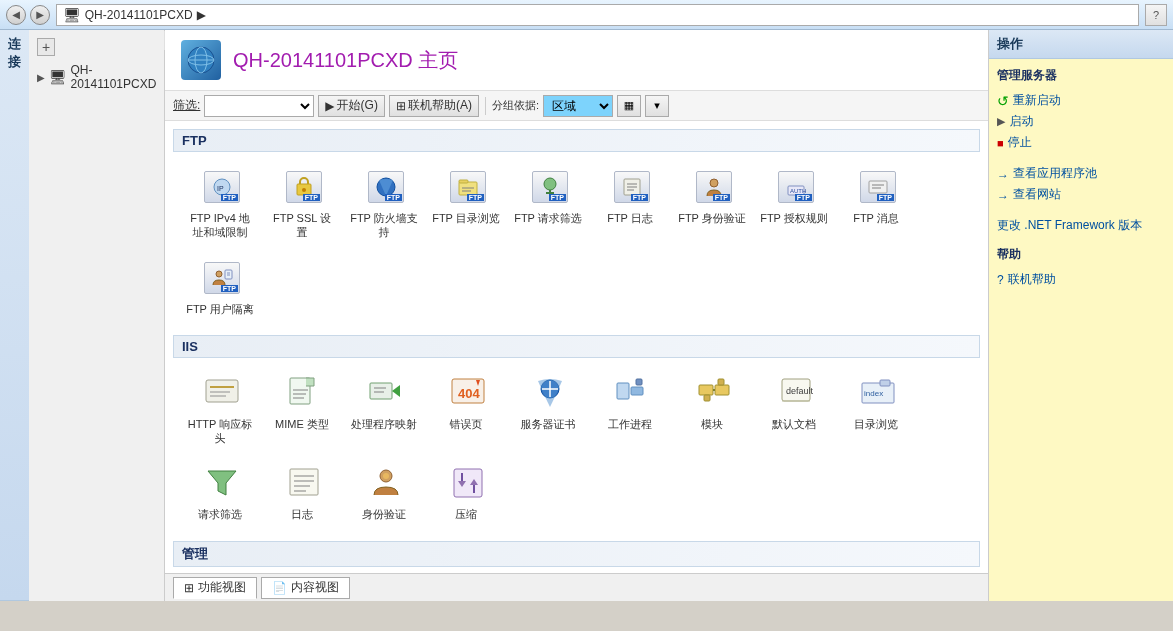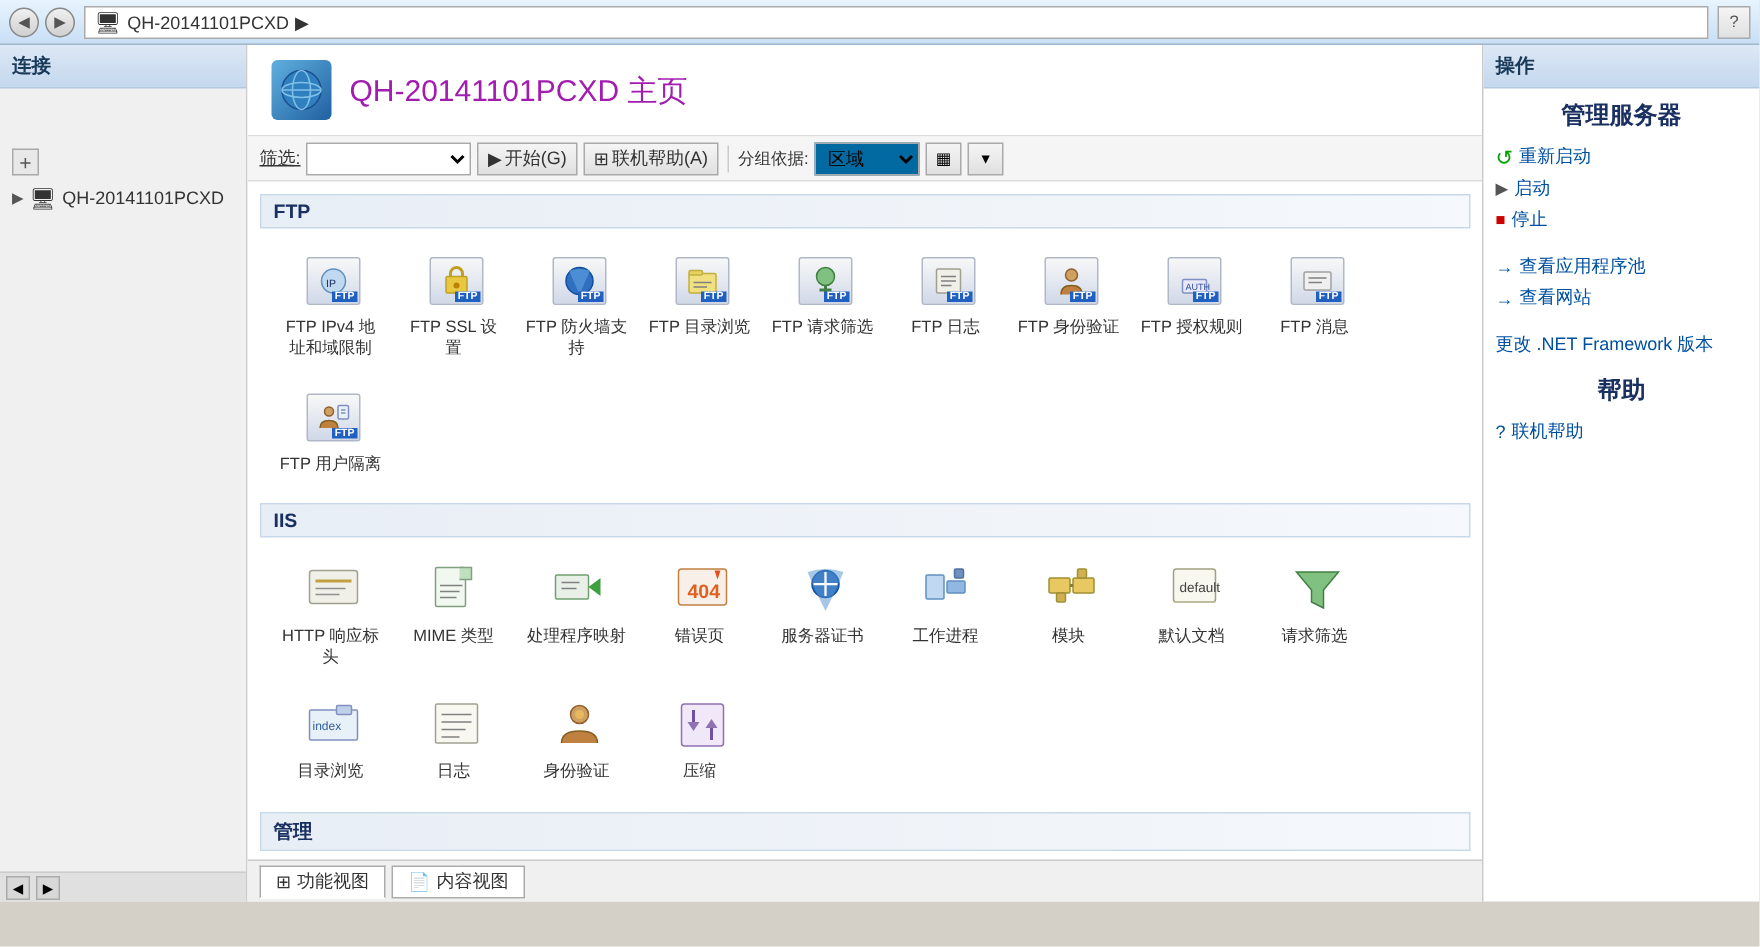--- a/index.html
+++ b/index.html
@@ -43,22 +43,20 @@
       display: flex;
       height: calc(631px - 30px - 30px);
     }
 
     
     .sidebar {
       width: 165px;
       background: #f0f0f0;
       border-right: 1px solid #ccc;
       display: flex;
-      flex-direction: column;
-      gap: 32px;
     }
     .sidebar-header {
       background: linear-gradient(to bottom, #dce8f5, #c5d8ee);
       padding: 5px 8px;
       font-size: 13px;
       font-weight: bold;
       color: #1a3a5a;
       border-bottom: 1px solid #b0c8e0;
     }
     .sidebar-content {
@@ -148,21 +146,21 @@
       display: flex; align-items: center; gap: 2px;
       padding: 2px 6px; height: 22px;
       border: 1px solid #aaa;
       background: linear-gradient(to bottom, #f5f5f5, #e0e0e0);
       cursor: pointer; font-size: 12px; color: #333;
     }
     .toolbar-sep { width: 1px; height: 18px; background: #ccc; margin: 0 2px; }
     .group-label { color: #333; font-size: 11px; }
     .group-select {
       width: 70px; height: 22px;
-      border: 1px solid #aaa; background: #0369a1;
+      border: 1px solid #aaa; background: #7dd3fc;
       font-size: 12px; padding: 0 4px;
     }
     .view-btn {
       width: 24px; height: 22px;
       border: 1px solid #aaa;
       background: linear-gradient(to bottom, #f5f5f5, #e0e0e0);
       display: flex; align-items: center; justify-content: center;
       cursor: pointer; font-size: 11px;
     }
 
@@ -255,46 +253,45 @@
       height: 22px;
     }
     .bottom-tab.active {
       background: white;
       border-bottom: 1px solid white;
     }
 
     
     .right-panel {
       width: 185px;
-      background: #ffffff;
+      background: #fef9c3;
       border-left: 1px solid #ccc;
       display: flex;
       flex-direction: column;
     }
     .right-panel-header {
       background: linear-gradient(to bottom, #dce8f5, #c5d8ee);
       padding: 5px 8px;
       font-size: 13px;
       font-weight: bold;
       color: #1a3a5a;
       border-bottom: 1px solid #b0c8e0;
     }
     .right-panel-content {
       flex: 1;
       padding: 8px;
     }
     .right-section {
       margin-bottom: 10px;
     }
     .right-section-title {
-      font-size: 16px;
+      font-size: 12px;
       font-weight: bold;
       color: #1a3060;
       margin-bottom: 6px;
-      text-align: center;
     }
     .right-link {
       display: flex; align-items: center; gap: 4px;
       padding: 2px 0;
       cursor: pointer;
       color: #0050a0;
       font-size: 12px;
       text-decoration: none;
     }
   </style>
@@ -617,35 +614,35 @@
                   <text x="8" y="19" font-size="9" fill="#404040">default</text>
                   <line x1="4" y1="26" x2="32" y2="26" stroke="#c0c0a0" stroke-width="1"></line>
                 </svg>
             </div>
             <span class="icon-label">默认文档</span>
           </div>
 
           <div class="icon-item">
             <div class="icon-img">
               <svg width="36" height="36" viewBox="0 0 36 36">
-                  <polygon points="4,6 32,6 22,18 22,30 14,26 14,18" fill="#80c080" stroke="#408040"></polygon>
-                </svg>
-            </div>
-            <span class="icon-label">请求筛选</span>
-          </div>
-
-          <div class="icon-item">
-            <div class="icon-img">
-              <svg width="36" height="36" viewBox="0 0 36 36">
                   <rect x="2" y="8" width="32" height="20" rx="1" fill="#e8f0f8" stroke="#8090c0"></rect>
                   <text x="4" y="21" font-size="8" fill="#3060a0">index</text>
                   <rect x="20" y="5" width="10" height="6" rx="1" fill="#c0d0e8" stroke="#8090c0"></rect>
                 </svg>
             </div>
             <span class="icon-label">目录浏览</span>
+          </div>
+
+          <div class="icon-item">
+            <div class="icon-img">
+              <svg width="36" height="36" viewBox="0 0 36 36">
+                  <polygon points="4,6 32,6 22,18 22,30 14,26 14,18" fill="#80c080" stroke="#408040"></polygon>
+                </svg>
+            </div>
+            <span class="icon-label">请求筛选</span>
           </div>
 
           <div class="icon-item">
             <div class="icon-img">
               <svg width="36" height="36" viewBox="0 0 36 36">
                   <rect x="4" y="4" width="28" height="26" rx="1" fill="#f8f8f0" stroke="#a0a090"></rect>
                   <line x1="8" y1="11" x2="28" y2="11" stroke="#808080" stroke-width="1"></line>
                   <line x1="8" y1="16" x2="28" y2="16" stroke="#808080" stroke-width="1"></line>
                   <line x1="8" y1="21" x2="24" y2="21" stroke="#808080" stroke-width="1"></line>
                   <line x1="8" y1="26" x2="20" y2="26" stroke="#808080" stroke-width="1"></line>

